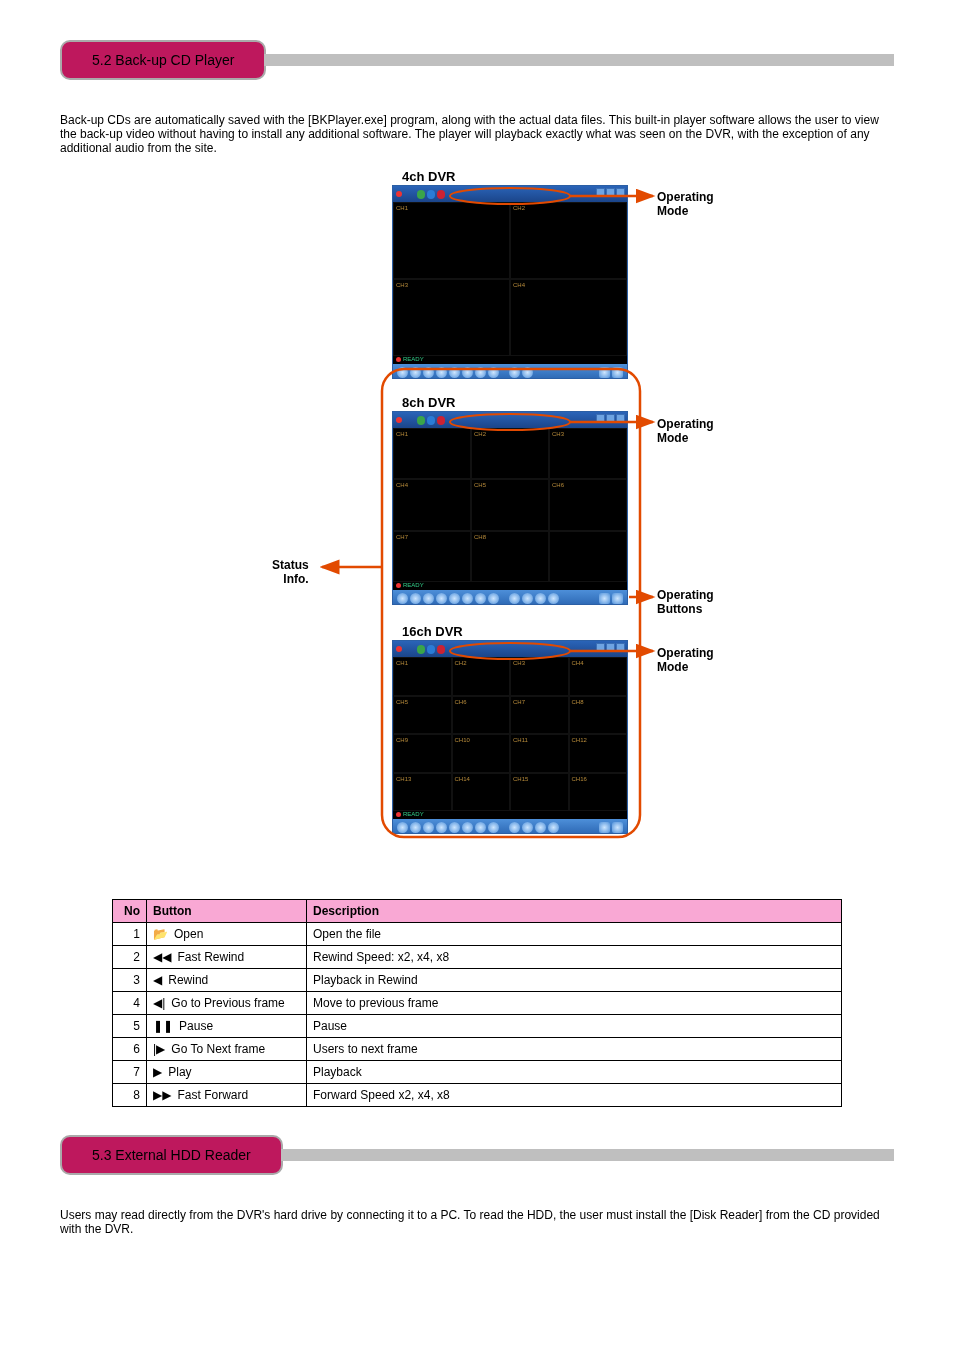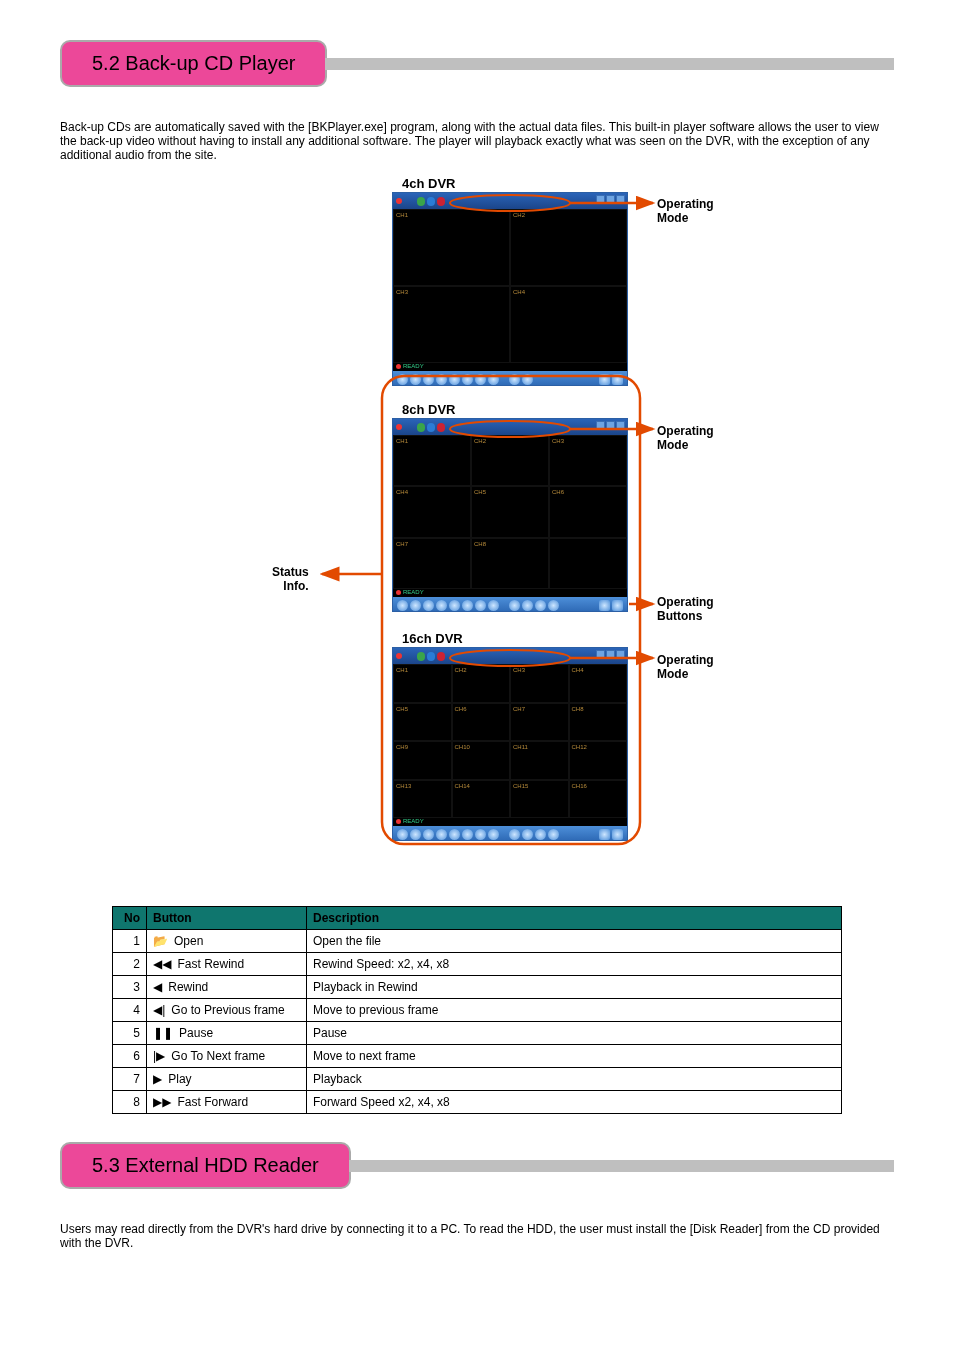--- a/index.html
+++ b/index.html
@@ -16,22 +16,22 @@
   }
   .section-tab {
     display: flex;
     align-items: center;
     margin-bottom: 20px;
   }
   .tab {
     border: 2px solid #aaa;
     border-radius: 10px;
     padding: 10px 30px;
-    font-size: 20px;
-    background: #ec4899;
+    font-size: 14px;
+    background: #be185d;
     min-width: 200px;
     text-align: center;
   }
   .tab-line {
     flex: 1;
     height: 12px;
     background: #bfbfbf;
     margin-left: -2px;
   }
   .body-text {
@@ -178,21 +178,21 @@
     margin: 0 auto;
   }
   table.buttons th, table.buttons td {
     border: 1px solid #000;
     padding: 4px 6px;
     font-size: 12px;
     background: #fff;
     text-align: left;
   }
   table.buttons thead th {
-    background: #0f766e;
+    background: #f9a8d4;
     font-weight: bold;
     text-align: left;
   }
   table.buttons .col-no { width: 34px; text-align: right; }
   table.buttons .col-btn { width: 160px; }
   .btn-cell {
     text-align: center;
     margin-left: 16px;
   }
   .btn-cell span.label {
@@ -483,21 +483,21 @@
           <td>Move to previous frame</td>
         </tr>
         <tr>
           <td class="col-no">5</td>
           <td class="col-btn btn-cell"><span>❚❚</span><span class="label">Pause</span></td>
           <td>Pause</td>
         </tr>
         <tr>
           <td class="col-no">6</td>
           <td class="col-btn btn-cell"><span>|▶</span><span class="label">Go To Next frame</span></td>
-          <td>Move to next frame</td>
+          <td>Users to next frame</td>
         </tr>
         <tr>
           <td class="col-no">7</td>
           <td class="col-btn btn-cell"><span>▶</span><span class="label">Play</span></td>
           <td>Playback</td>
         </tr>
         <tr>
           <td class="col-no">8</td>
           <td class="col-btn btn-cell"><span>▶▶</span><span class="label">Fast Forward</span></td>
           <td>Forward Speed x2, x4, x8</td>

